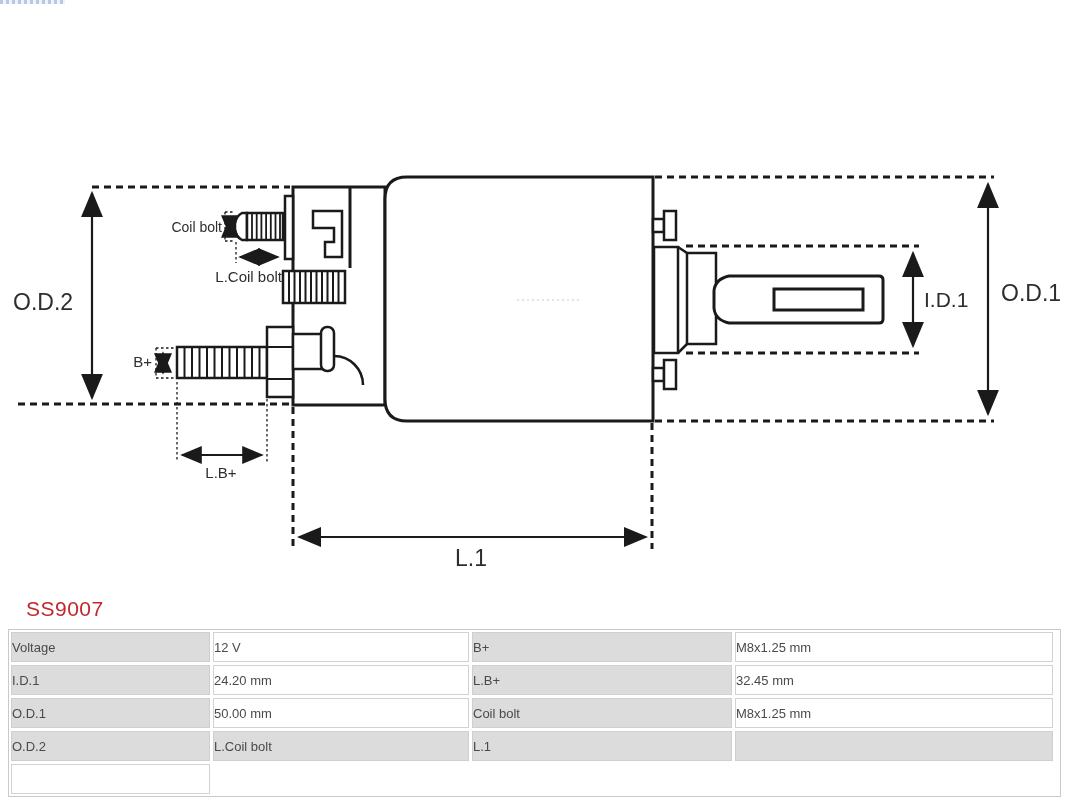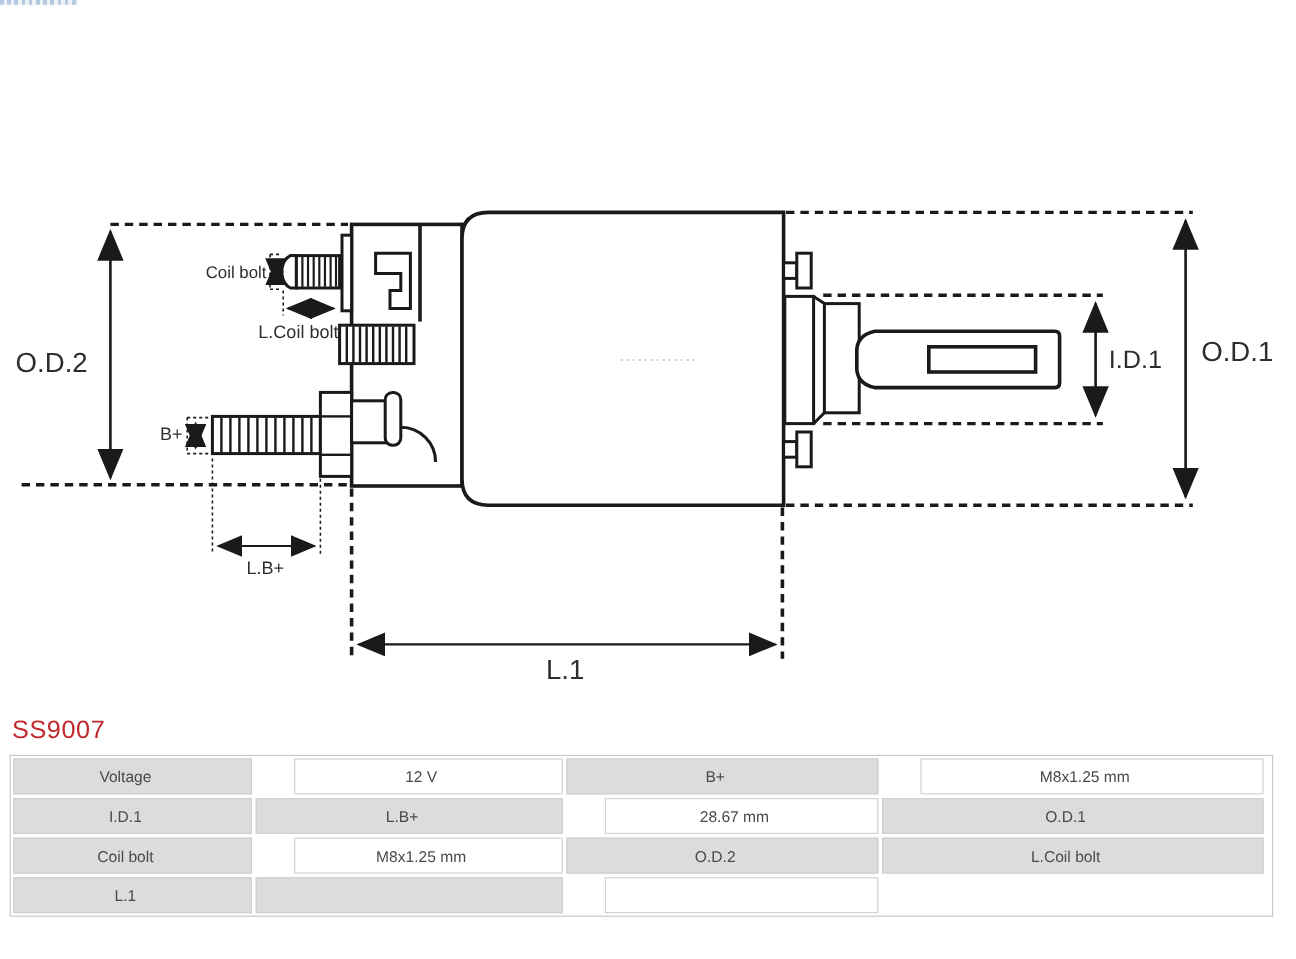--- a/index.html
+++ b/index.html
@@ -1,27 +1,27 @@
 <!DOCTYPE html>
 <html><head>
 <meta charset="utf-8">
 <style>
   html,body{margin:0;padding:0;background:#ffffff;}
   body{width:1080px;height:799px;position:relative;font-family:"Liberation Sans",sans-serif;overflow:hidden;}
   .top-strip{position:absolute;left:0;top:0;width:65px;height:4px;
     background:repeating-linear-gradient(90deg,#b5c9e2 0 3px,#eef3f9 3px 6px);}
   .drawing{position:absolute;left:0;top:0;width:1080px;height:590px;}
   .drawing svg{display:block;width:1080px;height:590px;}
-  .part-title{position:absolute;left:10px;top:597px;font-size:21px;letter-spacing:.5px;color:#c0282d;}
+  .part-title{position:absolute;left:26px;top:597px;font-size:21px;letter-spacing:.5px;color:#c0282d;}
   .spec-table{position:absolute;left:8px;top:629px;width:1047px;border:1px solid #c9c9c9;background:#ffffff;
     padding:2px;display:grid;grid-template-columns:199px 256px 260px 318px;gap:3px;}
-  .cell{height:30px;line-height:30px;font-size:13px;color:#4a4a4a;text-align:center;padding-right:12px;
+  .cell{height:30px;line-height:30px;font-size:13px;color:#4a4a4a;text-align:left;padding-right:12px;
     border:1px solid #d2d2d2;box-sizing:border-box;overflow:hidden;white-space:nowrap;}
   .cell.lbl{background:#dcdcdc;border-color:#cfcfcf;}
-  .cell.val{background:#ffffff;margin-left:32px;}
+  .cell.val{background:#ffffff;}
   text{font-family:"Liberation Sans",sans-serif;fill:#2e2e2e;}
 </style>
 </head>
 <body>
 
 <div class="top-strip"></div>
 
 <div class="drawing">
 <svg viewBox="0 0 1080 590" xmlns="http://www.w3.org/2000/svg">
   <defs>
@@ -134,24 +134,26 @@
 
 <div class="part-title">SS9007</div>
 
 <div class="spec-table">
   <div class="cell lbl">Voltage</div>
   <div class="cell val">12 V</div>
   <div class="cell lbl">B+</div>
   <div class="cell val">M8x1.25 mm</div>
 
   <div class="cell lbl">I.D.1</div>
+  <div class="cell val">24.20 mm</div>
   <div class="cell lbl">L.B+</div>
-  <div class="cell val">28.67 mm</div>
+  <div class="cell val">32.45 mm</div>
 
   <div class="cell lbl">O.D.1</div>
+  <div class="cell val">50.00 mm</div>
   <div class="cell lbl">Coil bolt</div>
   <div class="cell val">M8x1.25 mm</div>
 
   <div class="cell lbl">O.D.2</div>
   <div class="cell lbl">L.Coil bolt</div>
 
   <div class="cell lbl">L.1</div>
   <div class="cell lbl"></div>
   <div class="cell val"></div>
 </div>

